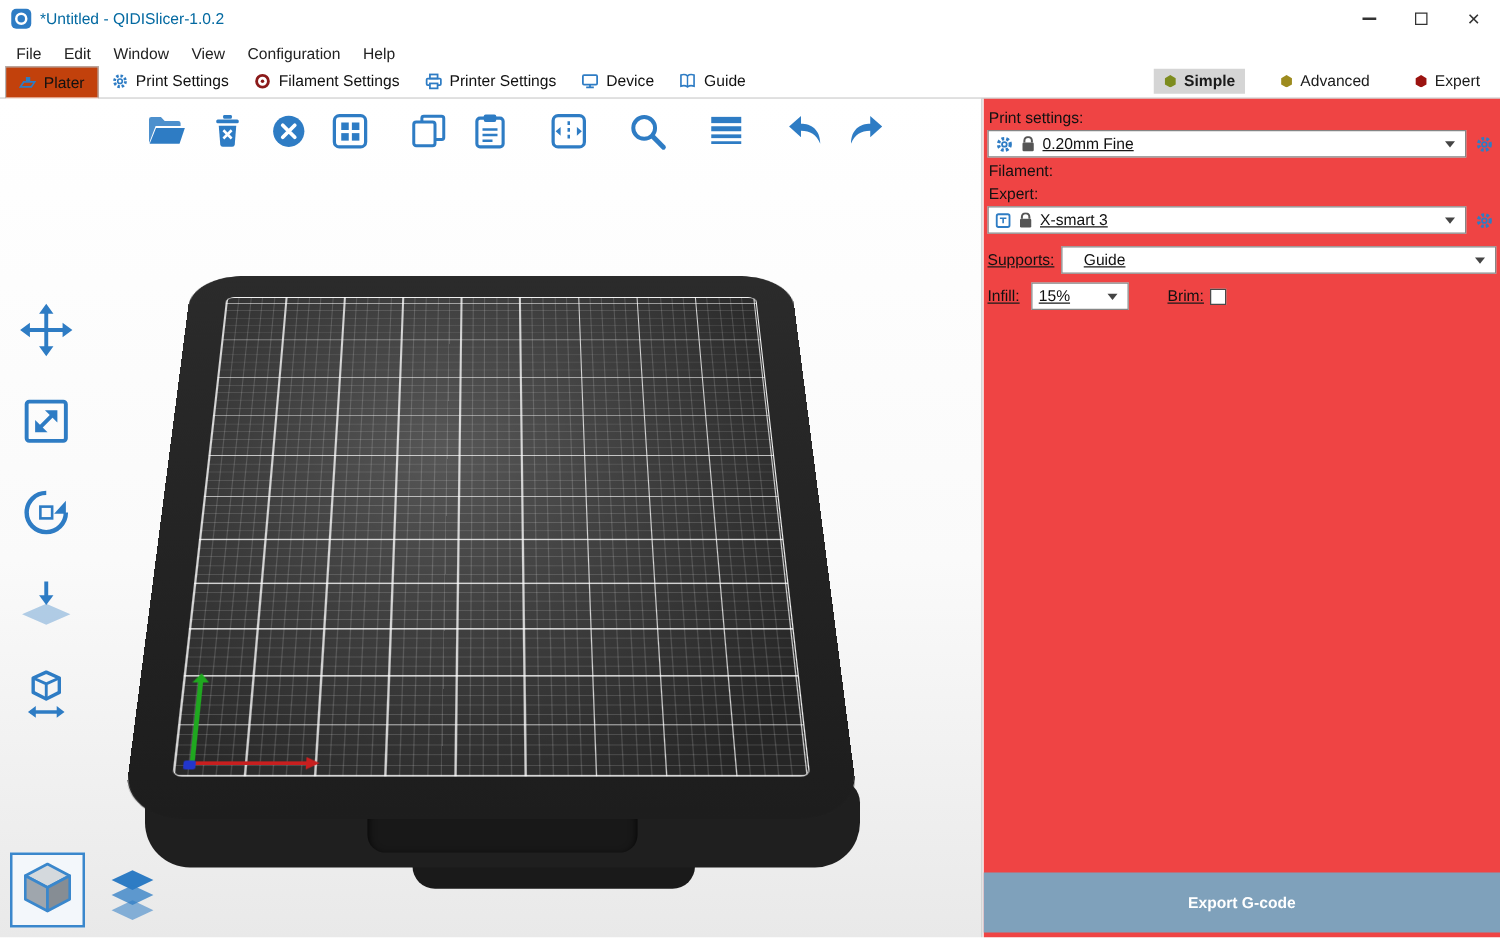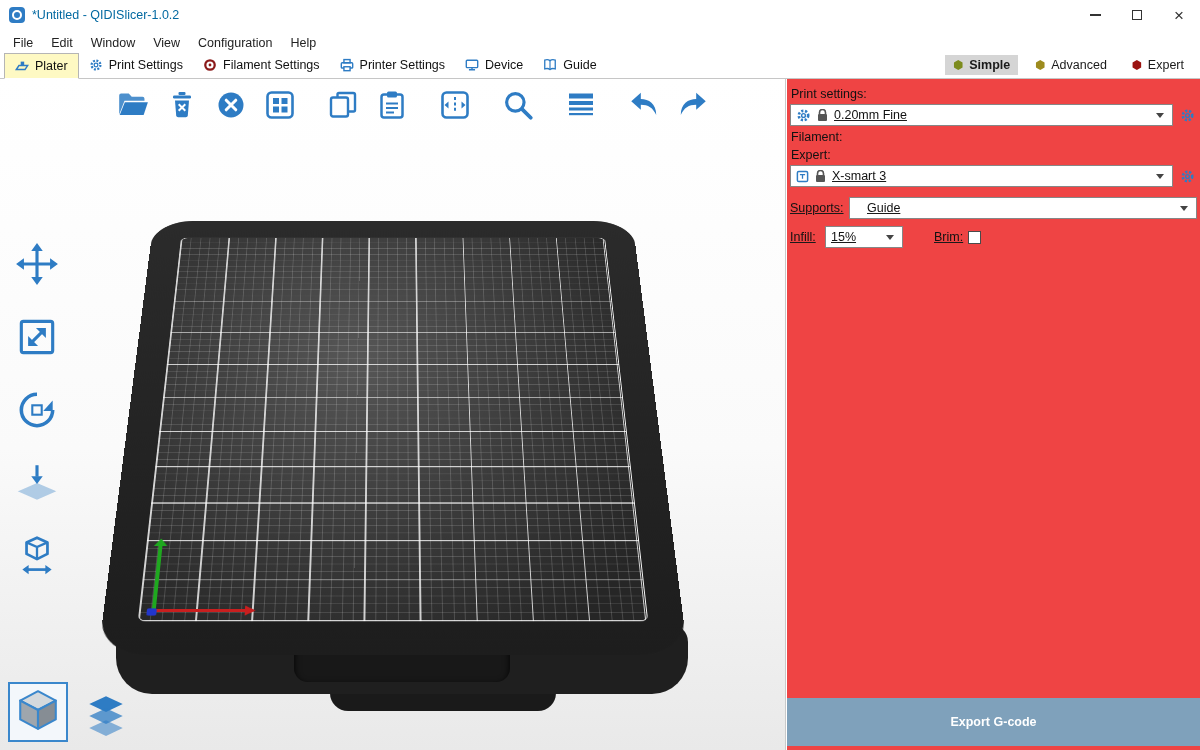--- a/index.html
+++ b/index.html
@@ -27,23 +27,23 @@
   
   .menubar { position:absolute; left:0; top:30px; width:1200px; height:22px;
     display:flex; align-items:flex-end; padding-left:4px; background:#fff; }
   .menu-item { padding:2px 9px; font-size:12.5px; color:#222; }
 
   
   .tabbar { position:absolute; left:0; top:52px; width:1200px; height:27px;
     display:flex; align-items:center; background:#fff; border-bottom:1px solid #c6c6c6; padding-left:4px; }
   .tab { display:flex; align-items:center; gap:6px; padding:0 10px; height:26px;
     font-size:12.5px; color:#111; position:relative; }
-  .tab.selected { border:1px solid #b5b5b5; border-bottom:1px solid #fff; background:#fef9c3; margin-bottom:-1px; }
+  .tab.selected { border:1px solid #b5b5b5; border-bottom:1px solid #fff; background:#c2410c; margin-bottom:-1px; }
   .tab-ic { display:flex; align-items:center; color:var(--accent); }
-  .modes { margin-left:auto; display:flex; align-items:center; gap:9px; padding-right:8px; }
+  .modes { margin-left:auto; display:flex; align-items:center; gap:20px; padding-right:8px; }
   .mode { display:flex; align-items:center; gap:6px; padding:3px 8px; font-size:12.5px; }
   .mode.selected { background:#d5d5d5; font-weight:bold; }
   .mode-dot { width:10px; height:10px; display:inline-block;
     clip-path:polygon(50% 0,93% 25%,93% 75%,50% 100%,7% 75%,7% 25%); background:#888; }
 
   
   .viewport { position:absolute; left:0; top:79px; width:786px; height:671px;
     background:linear-gradient(180deg,#ffffff 0%,#fafafa 55%,#e9e9e9 100%);
     border-right:1px solid #c9c9c9; overflow:hidden; }
 

